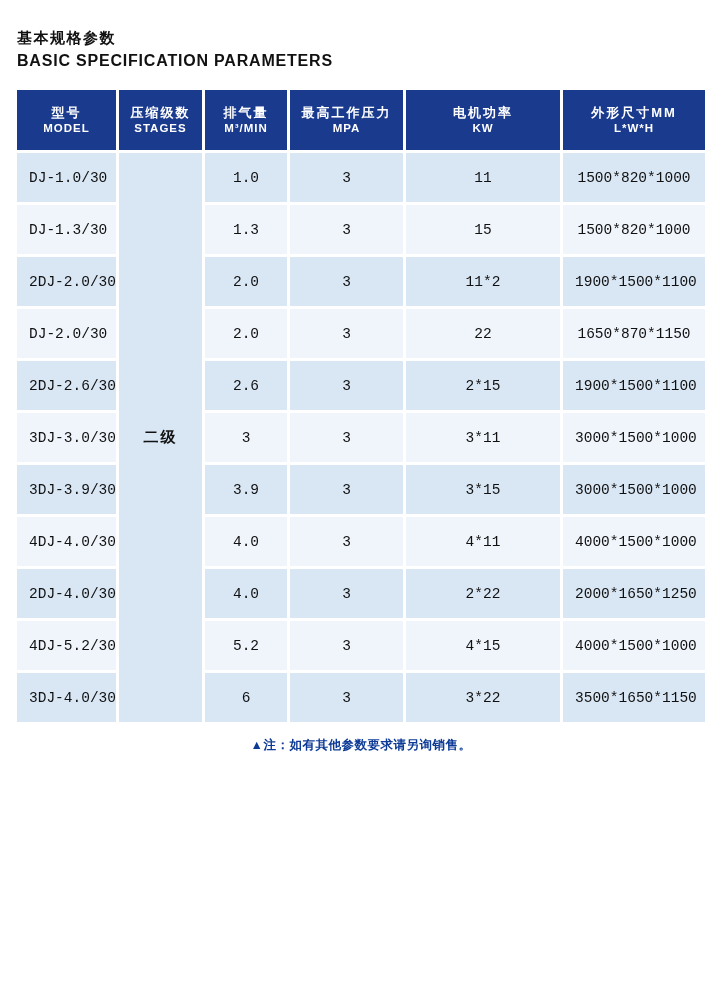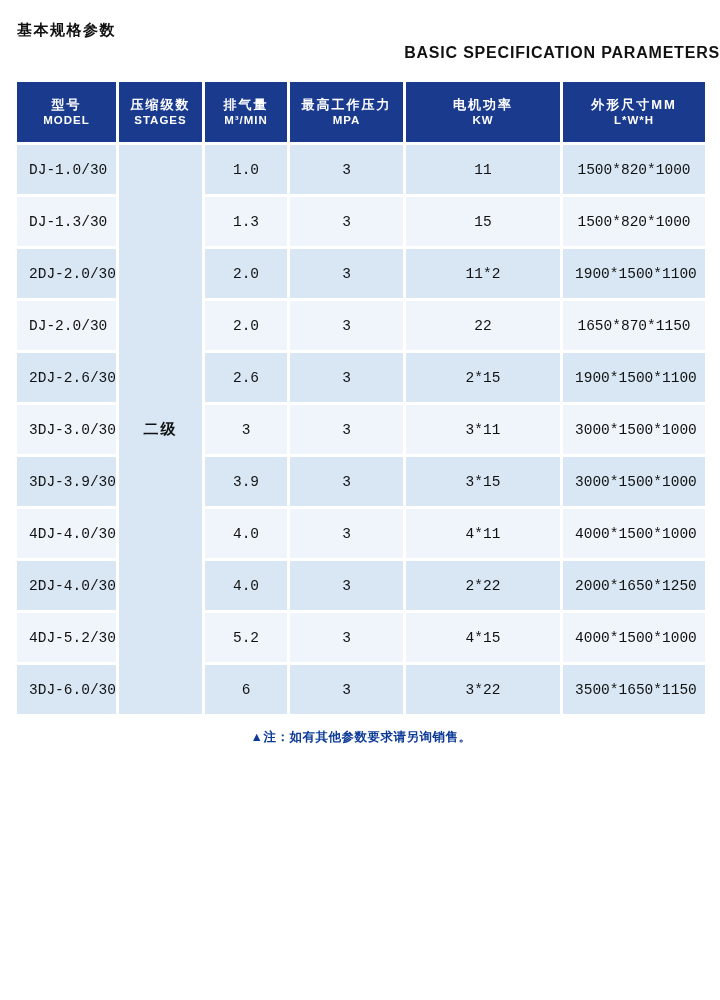--- a/index.html
+++ b/index.html
@@ -4,36 +4,35 @@
 <style>
   html, body { margin: 0; padding: 0; }
   .page {
     position: relative;
     width: 720px;
     height: 1000px;
     background: #ffffff;
     font-family: "Liberation Sans", sans-serif;
     overflow: hidden;
   }
-  .titles { padding: 20px 0 0 17px; }
+  .titles { padding: 28px 0 0 17px; }
   .title-cn {
     font-size: 15px;
     font-weight: bold;
     color: #111111;
     letter-spacing: 1.5px;
     line-height: 1.3;
   }
   .title-en {
     font-size: 16px;
     font-weight: bold;
     color: #111111;
     letter-spacing: 0.8px;
     line-height: 1.3;
     margin-top: 3px;
-    text-align: right;
   }
   table.spec {
     margin: 16px 0 0 14px;
     border-collapse: separate;
     border-spacing: 3px;
     table-layout: fixed;
     width: 694px;
   }
   th.hcell {
     background: var(--header_bg, #1a3a8e);
@@ -202,21 +201,21 @@
           <td class="cell">2000*1650*1250</td>
         </tr>
         <tr>
           <td class="cell">4DJ-5.2/30</td>
           <td class="cell">5.2</td>
           <td class="cell">3</td>
           <td class="cell">4*15</td>
           <td class="cell">4000*1500*1000</td>
         </tr>
         <tr>
-          <td class="cell">3DJ-6.0/30</td>
+          <td class="cell">3DJ-4.0/30</td>
           <td class="cell">6</td>
           <td class="cell">3</td>
           <td class="cell">3*22</td>
           <td class="cell">3500*1650*1150</td>
         </tr>
       </tbody>
   </table>
 
   <div class="note">▲注：如有其他参数要求请另询销售。</div>
 </div>

